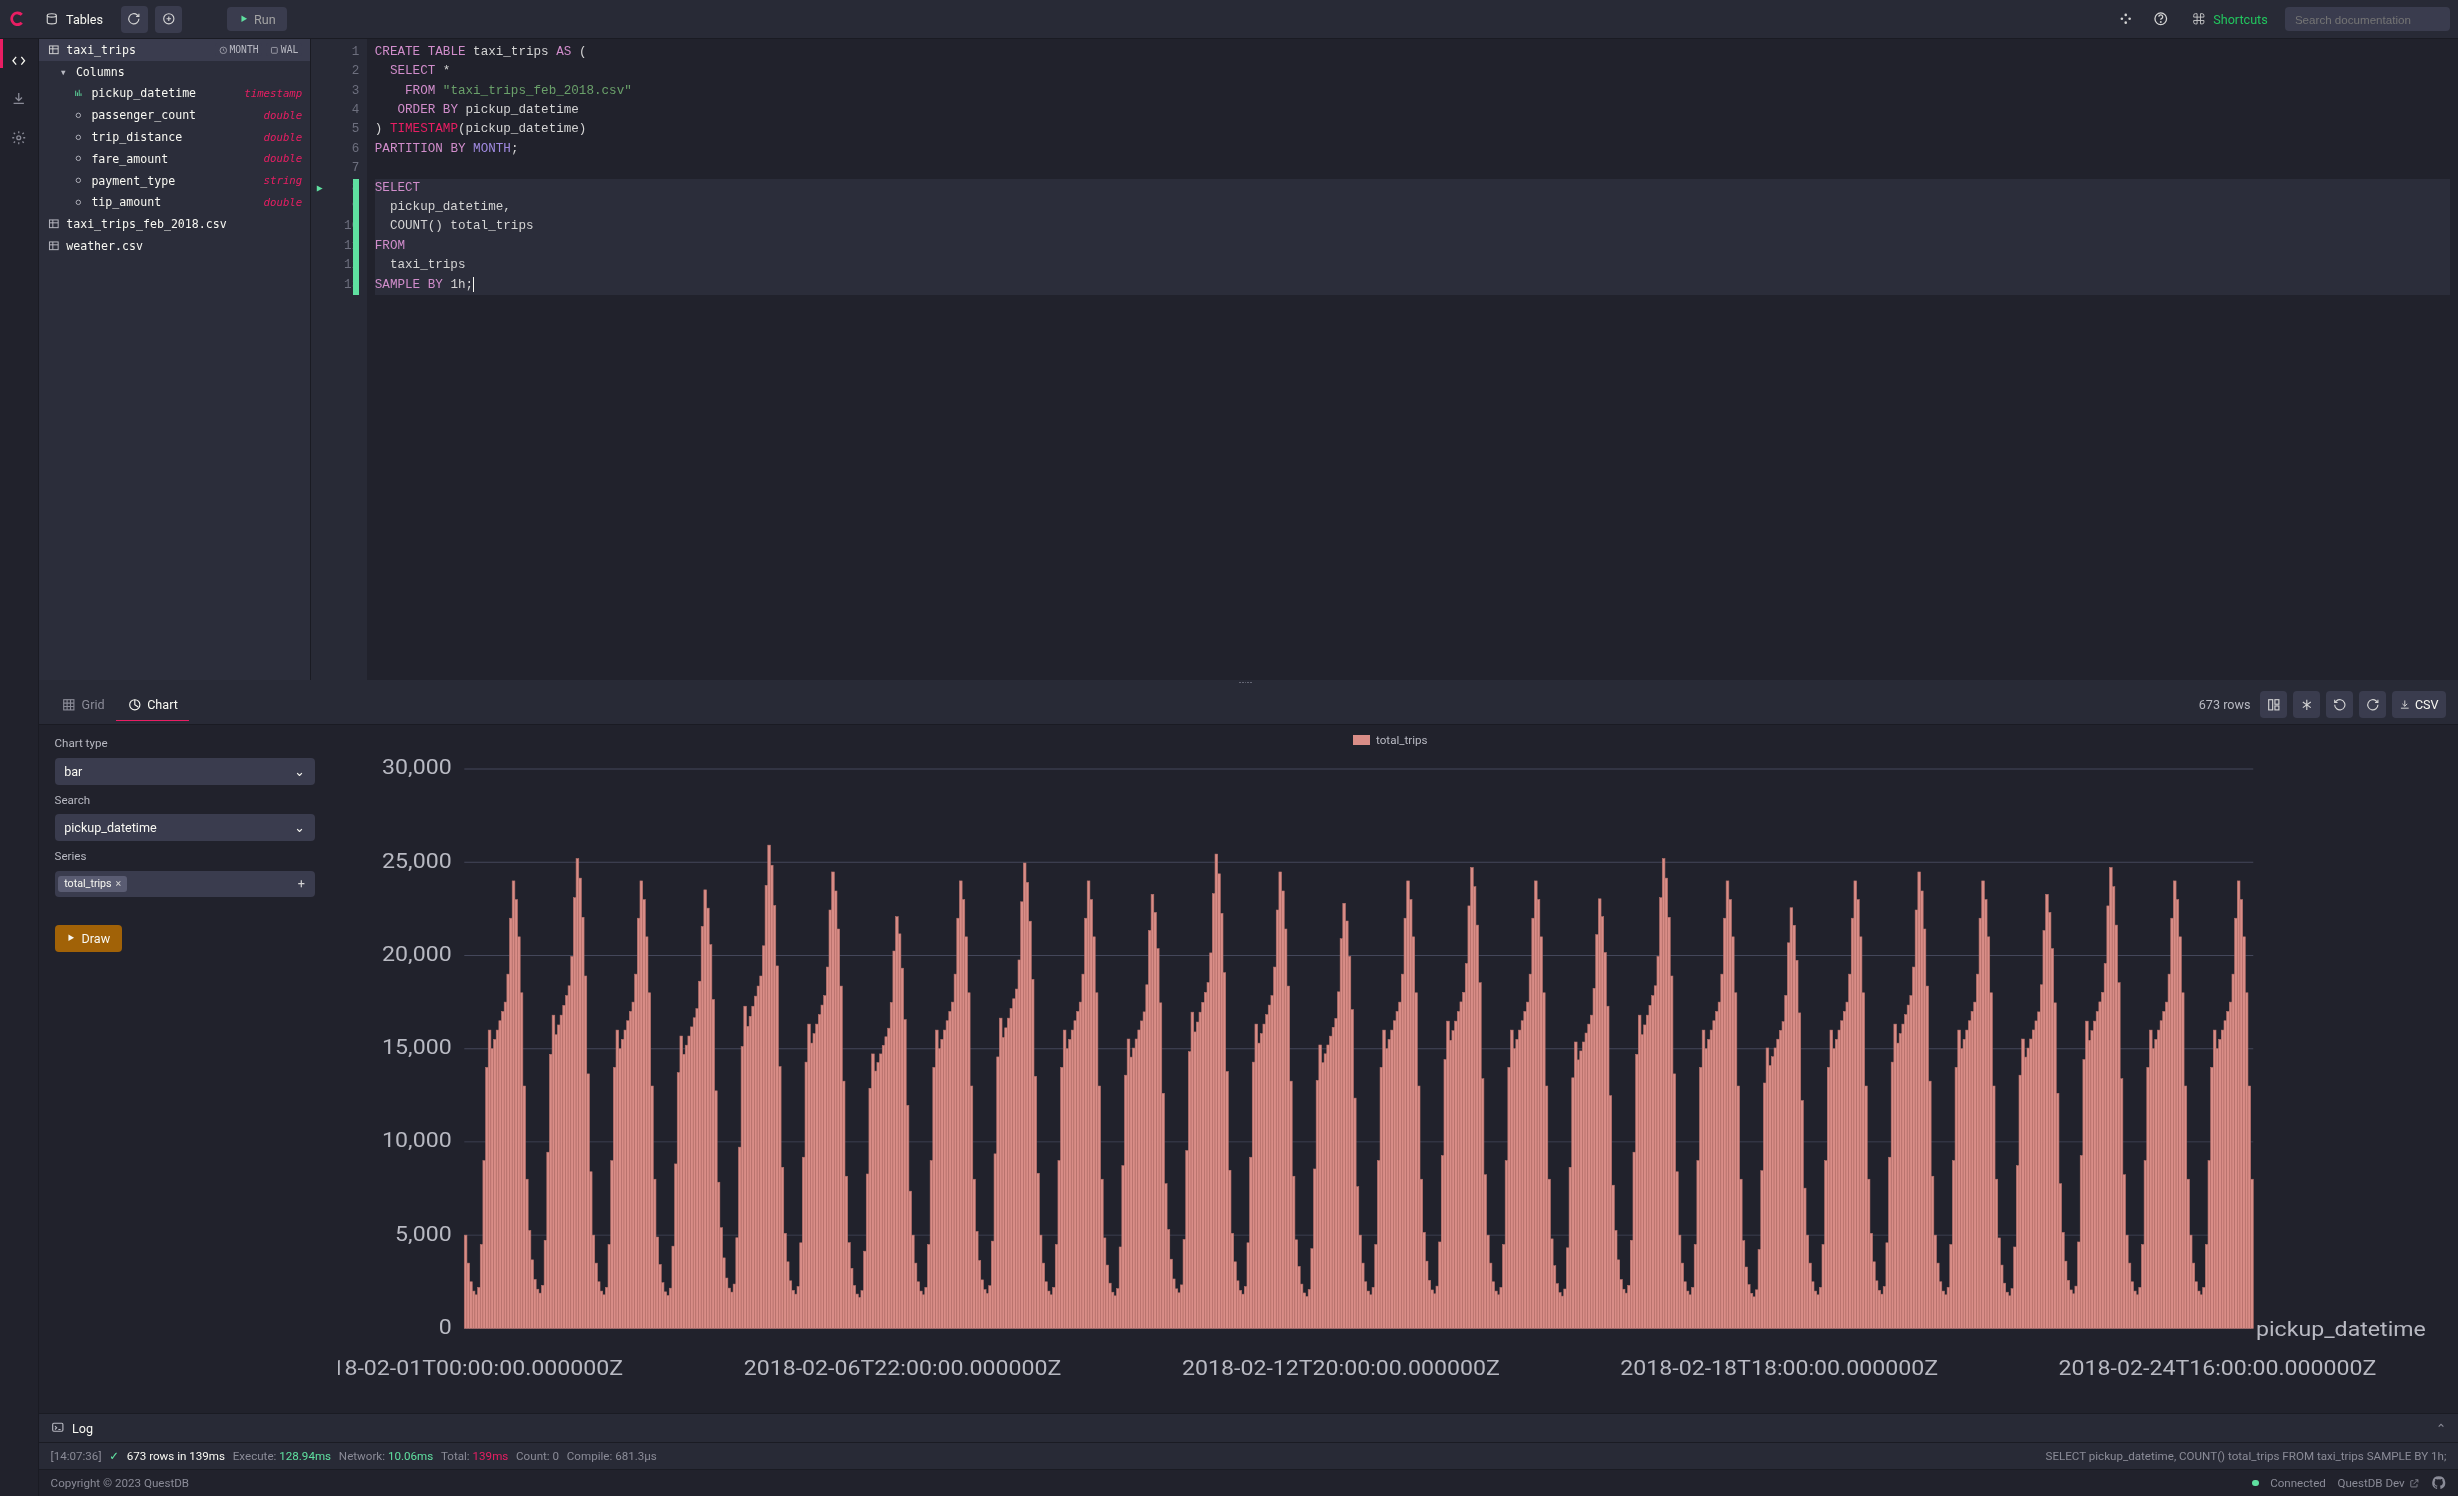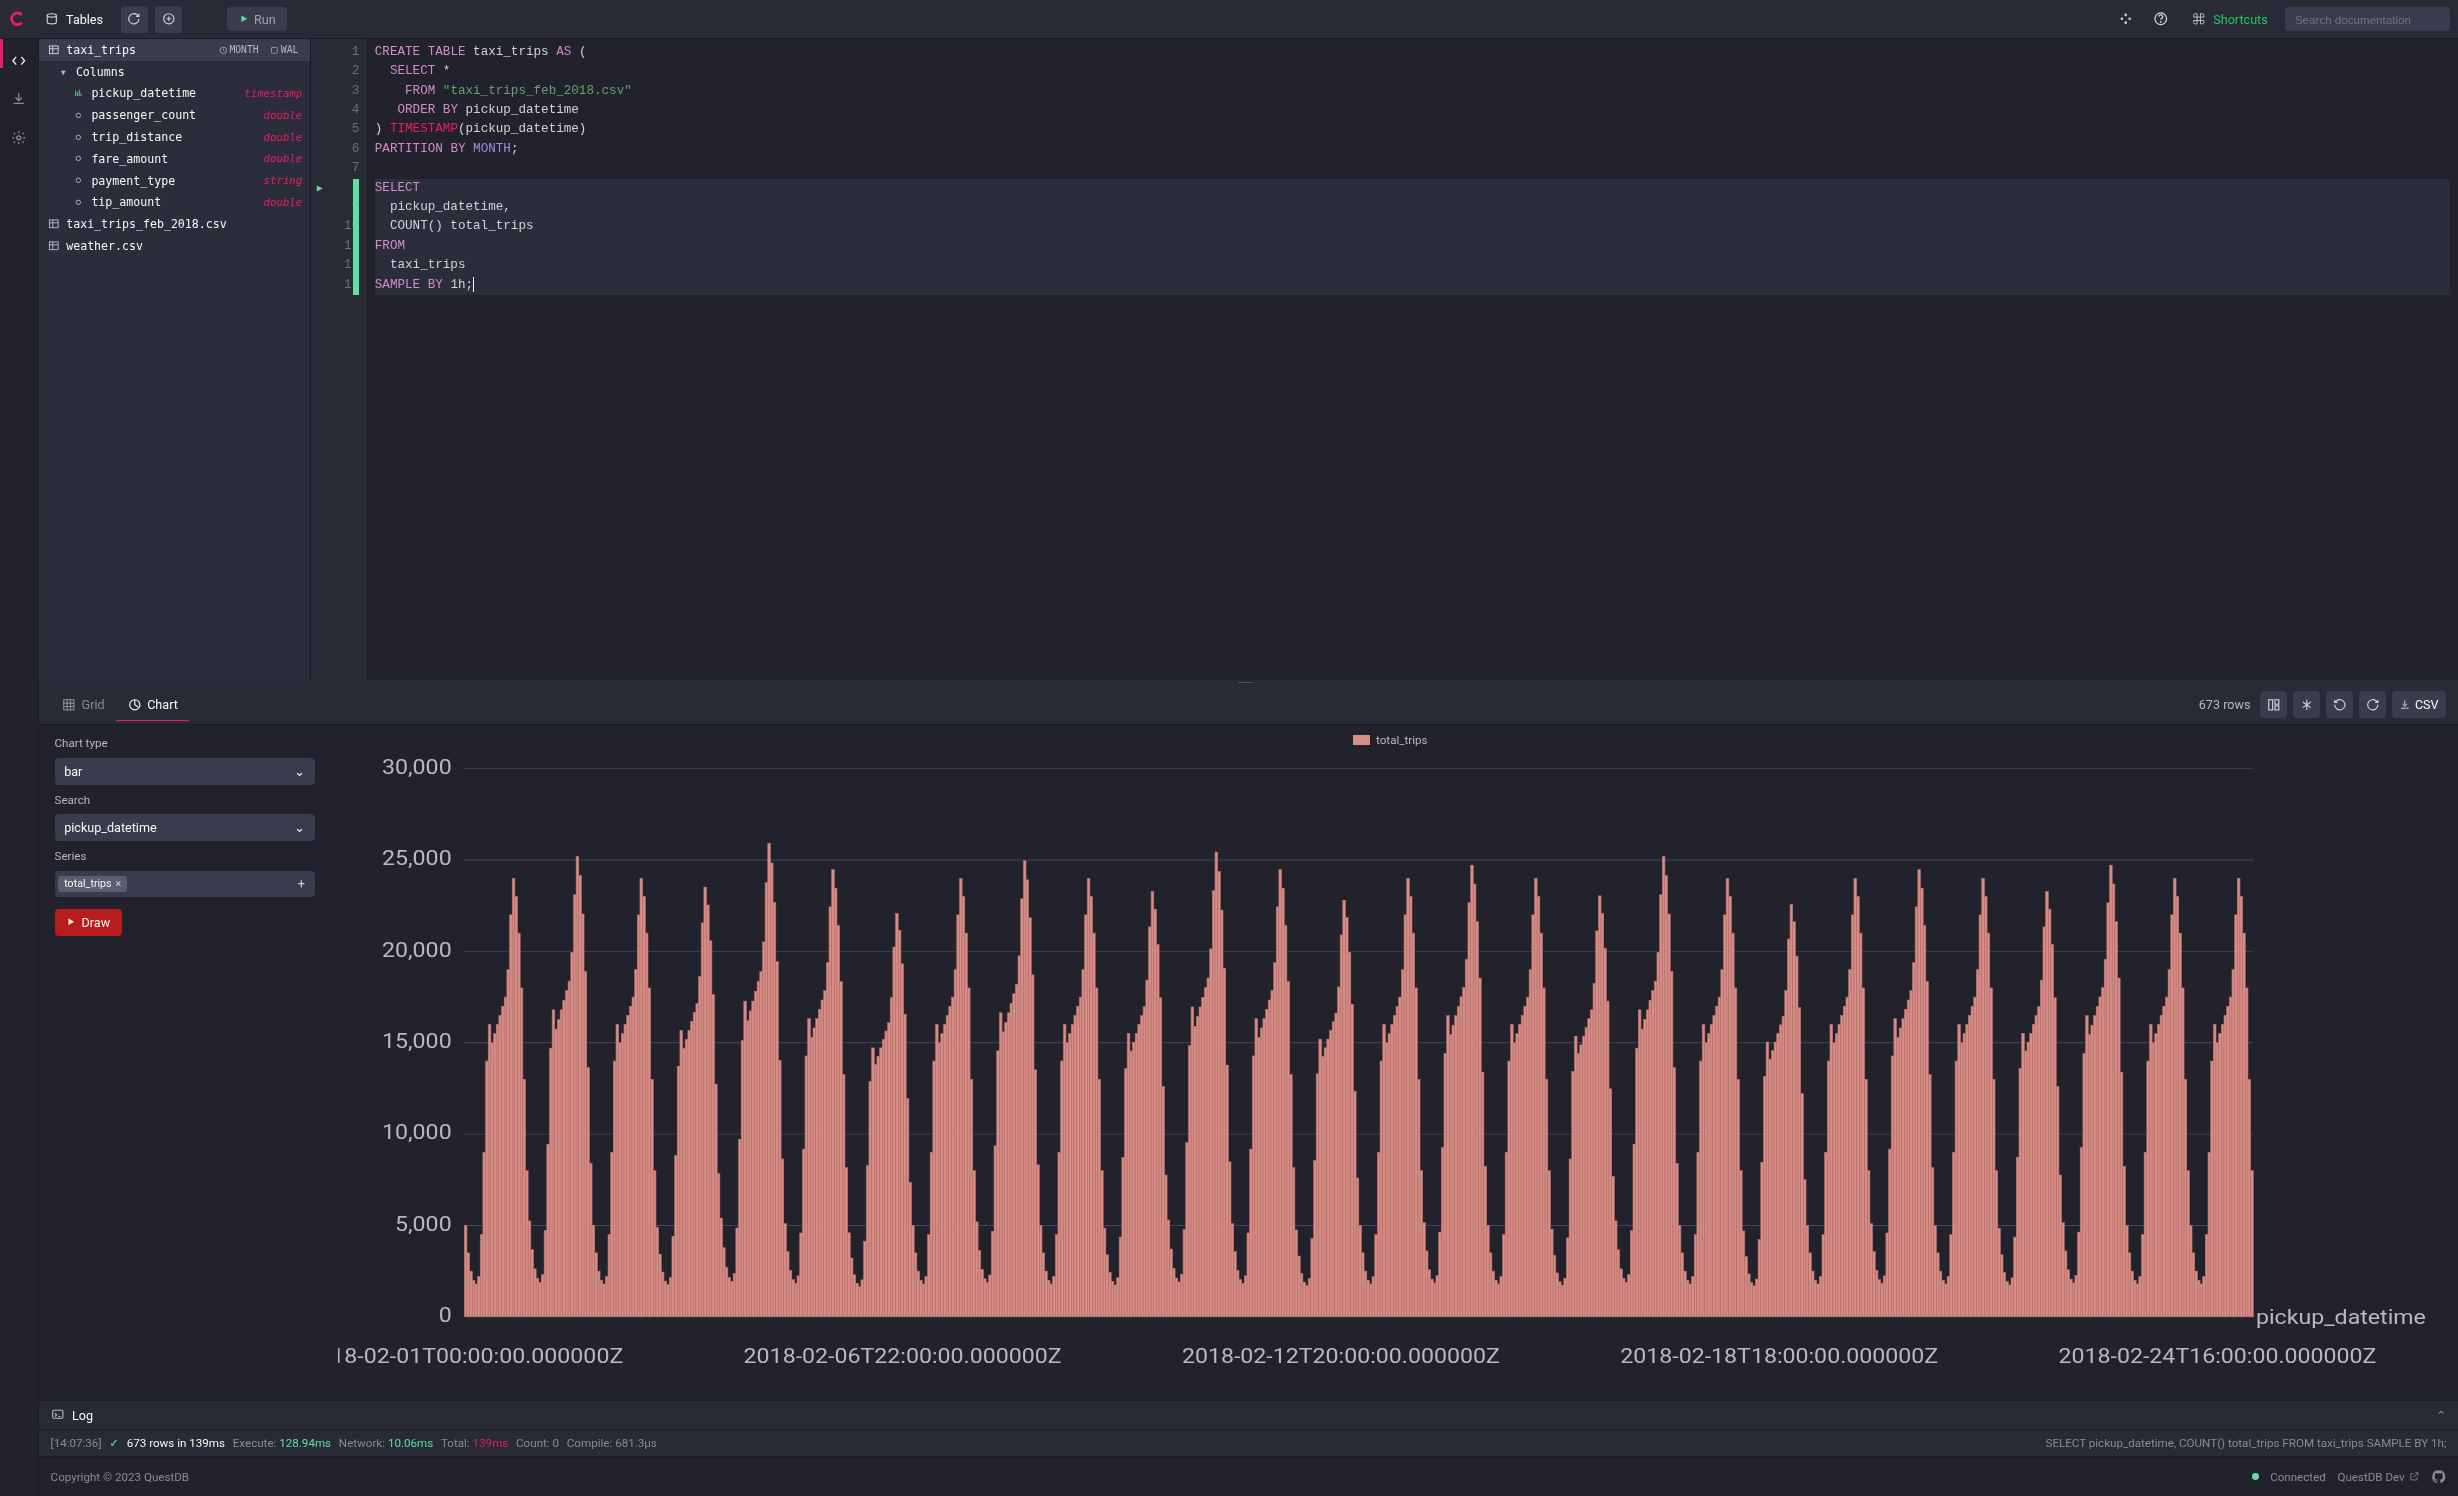--- a/index.html
+++ b/index.html
@@ -67,21 +67,21 @@
 .csv-btn { display: flex; align-items: center; gap: 3.9px; padding: 3.9px 7.8px; background: #3a3c4e; border-radius: 3.9px; cursor: pointer; }
 
 .result-body { flex: 1; display: flex; min-height: 0; }
 .chart-controls { width: 291px; padding: 11.6px 15.5px; display: flex; flex-direction: column; gap: 7.8px; }
 .ctrl-label { color: #b8b9c2; font-size: 11.6px; }
 .select-box { background: #3a3c4e; border: none; color: #f8f8f2; padding: 5.8px 9.7px; border-radius: 3.9px; width: 100%; display: flex; align-items: center; justify-content: space-between; cursor: pointer; }
 .series-box { background: #3a3c4e; border-radius: 3.9px; padding: 3.9px; display: flex; align-items: center; gap: 3.9px; }
 .series-chip { background: #5a5c72; padding: 1.9px 5.8px; border-radius: 2.9px; font-size: 10.7px; display: flex; align-items: center; gap: 3.9px; }
 .chip-x { cursor: pointer; color: #d4d4d4; }
 .add-series { margin-left: auto; cursor: pointer; color: #d4d4d4; padding: 1.9px 5.8px; }
-.draw-btn { background: #b91c1c; padding: 5.8px 11.6px; border-radius: 3.9px; display: inline-flex; align-items: center; gap: 5.8px; cursor: pointer; width: fit-content; margin-top: 4px; }
+.draw-btn { background: #a16207; padding: 5.8px 11.6px; border-radius: 3.9px; display: inline-flex; align-items: center; gap: 5.8px; cursor: pointer; width: fit-content; margin-top: 20px; }
 
 .chart-area { flex: 1; position: relative; padding: 7.8px 15.5px 7.8px 7.8px; min-width: 0; }
 .legend { display: flex; justify-content: center; align-items: center; gap: 5.8px; font-size: 11.6px; color: #b8b9c2; margin-bottom: 3.9px; }
 .legend-swatch { width: 17.5px; height: 9.7px; background: #d98d87; }
 .chart-svg { width: 100%; height: calc(100% - 23px); }
 .axis-text { fill: #b8b9c2; font-size: 11px; }
 .grid-line { stroke: #44475a; stroke-width: 0.5; }
 .bar { fill: #d98d87; stroke: #b8716b; stroke-width: 0.3; }
 
 
@@ -91,21 +91,21 @@
 
 .status-bar { height: 27px; background: #282a36; display: flex; align-items: center; padding: 0 11.6px; font-size: 11.6px; gap: 9.7px; border-top: 1px solid #1a1b23; }
 .status-l { display: flex; align-items: center; gap: 7.8px; flex-wrap: nowrap; }
 .status-r { margin-left: auto; display: flex; align-items: center; gap: 9.7px; }
 .green { color: #5fe0a0; }
 .pink { color: #e91e63; }
 .dim { color: #8a8b97; }
 .check { color: #5fe0a0; }
 
 
-.footer { height: 40px; background: #21222c; display: flex; align-items: center; padding: 0 11.6px; font-size: 11.6px; color: #8a8b97; border-top: 1px solid #1a1b23; }
+.footer { height: 27px; background: #21222c; display: flex; align-items: center; padding: 0 11.6px; font-size: 11.6px; color: #8a8b97; border-top: 1px solid #1a1b23; }
 .footer-r { margin-left: auto; display: flex; align-items: center; gap: 11.6px; }
 .connected-dot { width: 6.8px; height: 6.8px; background: #5fe0a0; border-radius: 50%; }
 
 svg { display: block; }
 </style>
 </head>
 <body>
 
 <div class="app">
   <div class="pink-bar"></div>

